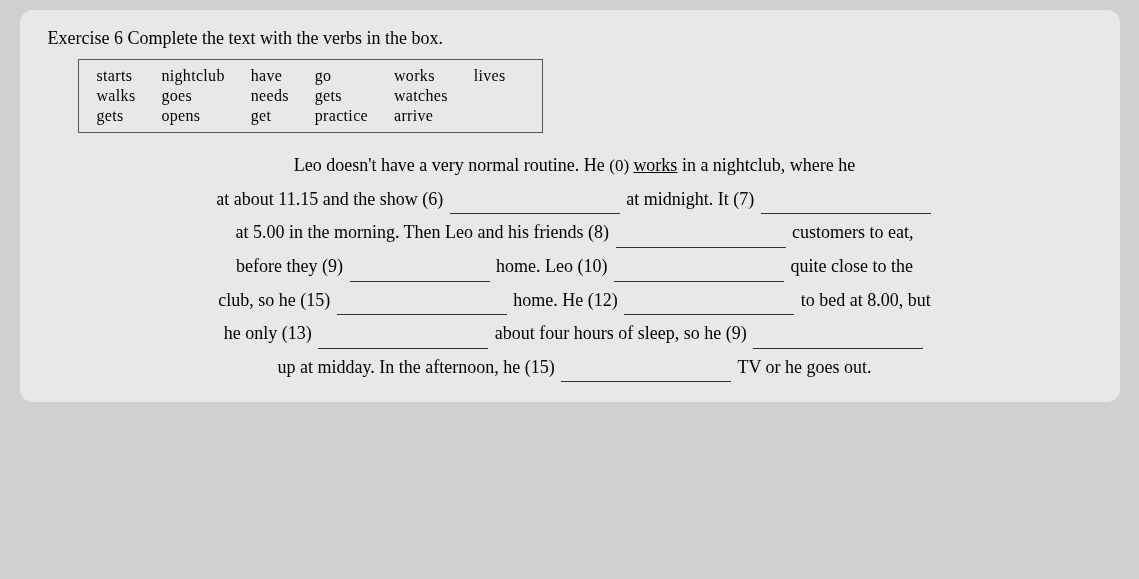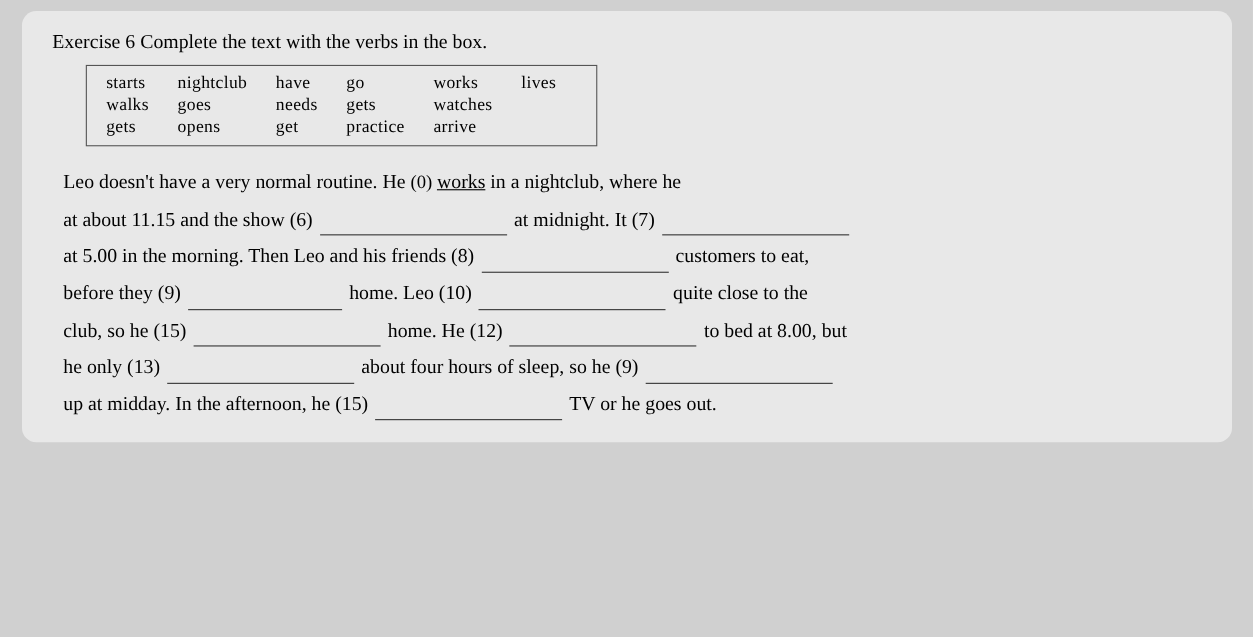--- a/index.html
+++ b/index.html
@@ -42,20 +42,21 @@
       letter-spacing: 0.02em;
     }
     .text-body {
       font-size: 18px;
       font-family: 'Times New Roman', Times, serif;
       line-height: 1.7;
       padding-left: 10px;
     }
     .text-body p {
       margin-bottom: 2px;
+      text-align: center;
     }
     .blank {
       display: inline-block;
       border-bottom: 1.5px solid #333;
       min-width: 140px;
       margin: 0 2px;
       vertical-align: bottom;
     }
     .blank-long {
       min-width: 170px;

